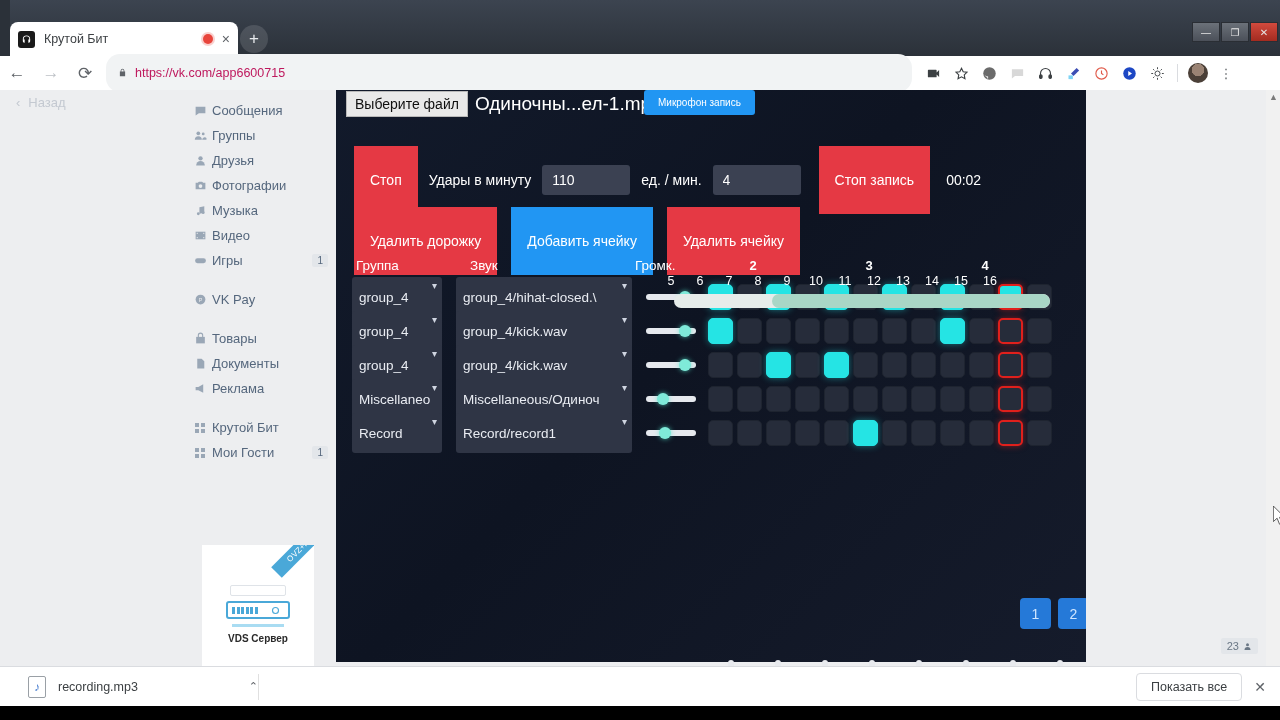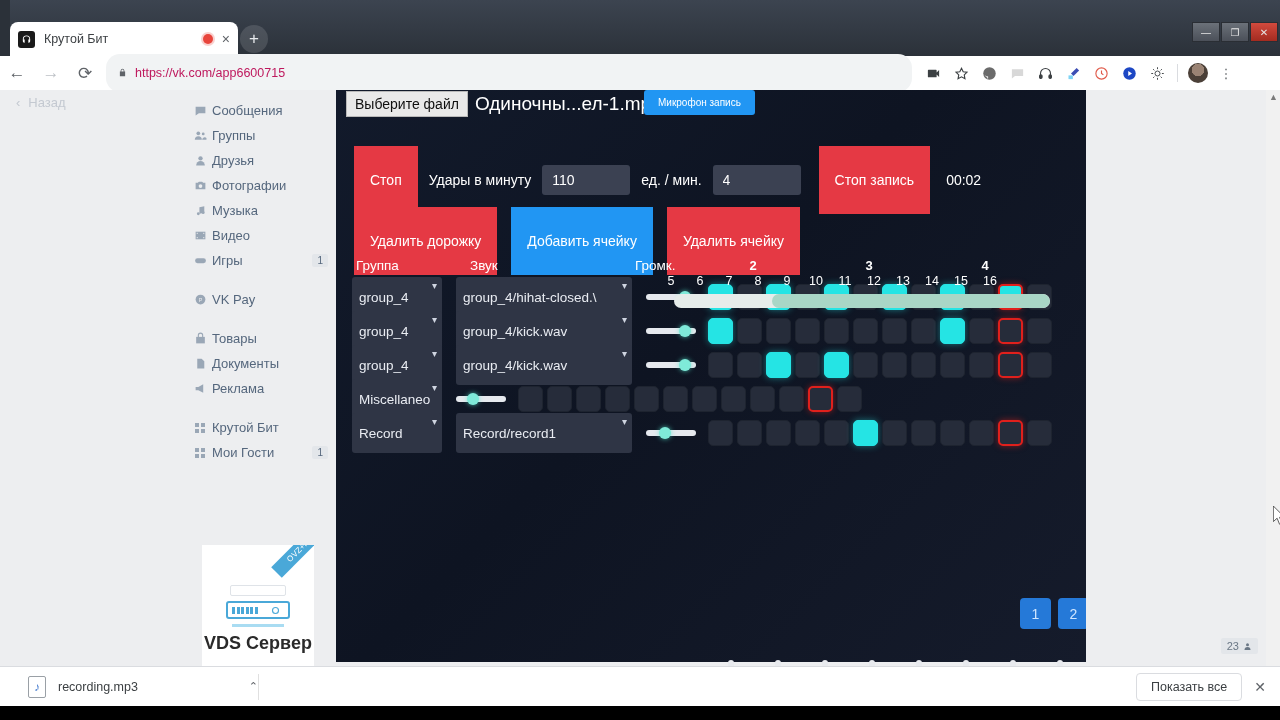--- a/index.html
+++ b/index.html
@@ -85,21 +85,21 @@
   #vk-ad { position:absolute; left:22px; top:455px; width:112px; height:125px; background:#fff; overflow:hidden; }
   #ad-ribbon { position:absolute; right:-20px; top:8px; width:74px; height:15px; background:#4aa8d8;
                transform: rotate(-45deg) translate(14px,-6px); color:#fff; font-size:8px;
                text-align:center; line-height:15px; letter-spacing:.3px; }
   #ad-srv { position:absolute; left:24px; top:56px; width:64px; height:18px; border:2px solid #4aa8d8; border-radius:3px;
             display:flex; align-items:center; padding-left:4px; gap:1.5px; }
   .ad-led { width:3px; height:7px; background:#4aa8d8; }
   #ad-bar { position:absolute; left:28px; top:40px; width:56px; height:11px; border:1px solid #dfe3e8; border-radius:2px; }
   #ad-line { position:absolute; left:30px; top:79px; width:52px; height:3px; background:#a9dcf2; }
   #ad-title { position:absolute; left:0; top:88px; width:112px; text-align:center;
-              font-size:18px; font-weight:bold; color:#2a2a2a; }
+              font-size:10px; font-weight:bold; color:#2a2a2a; }
 
   
   #app { position:absolute; left:336px; top:0; width:750px; height:572px;
          background: linear-gradient(135deg,#121a2b 0%, #0e1422 45%, #151b2b 100%); }
   #app-inner { position:relative; width:100%; height:100%; }
 
   #filerow { position:absolute; left:10px; top:1px; display:flex; align-items:center; }
   #filebtn { background:#e9e9e9; border:1px solid #b9b9b9; color:#0f0f0f; font-size:14px;
              padding:4px 8px; }
   #filename { color:#fff; font-size:19px; margin-left:7px; white-space:nowrap; }
@@ -565,20 +565,21 @@
                   <div class="cell"></div>
                   <div class="cell"></div>
                   <div class="cell"></div>
                   <div class="cell"></div>
                   <div class="cell cur"></div>
                   <div class="cell"></div>
                 </div>
               </div>
               <div class="trk">
                 <div class="sel group">Miscellaneo</div>
+                <div class="sel sound">Miscellaneous/Одиноч</div>
                 <div class="vol">
                   <div class="vol-track"></div>
                   <div class="vol-knob" style="left: 10.64px;"></div>
                 </div>
                 <div class="cells">
                   <div class="cell"></div>
                   <div class="cell"></div>
                   <div class="cell"></div>
                   <div class="cell"></div>
                   <div class="cell"></div>

